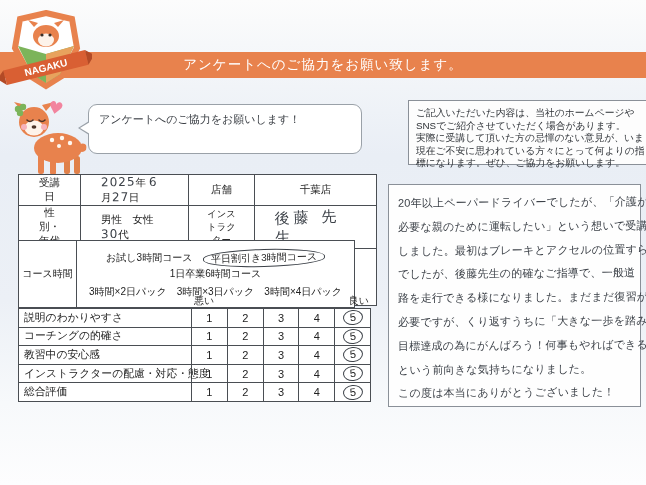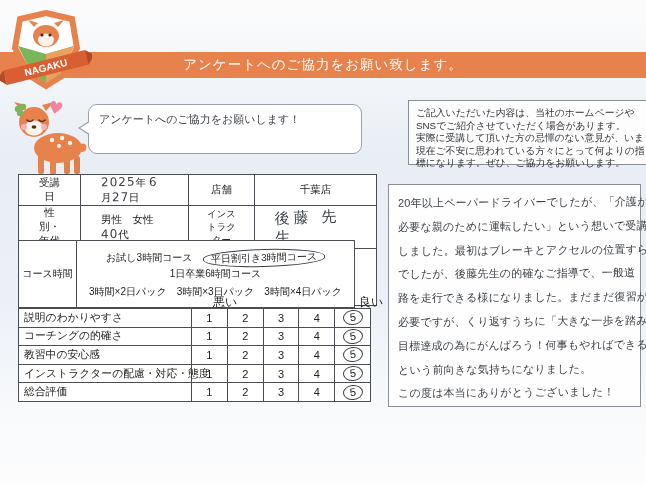--- a/index.html
+++ b/index.html
@@ -36,23 +36,23 @@
   .circle-mark{display:inline-block;border:1.4px solid #3d4249;border-radius:50%;padding:0 3px;line-height:12px;transform:rotate(-3deg);}
   
   table.course{position:absolute;left:18px;top:240px;border-collapse:collapse;table-layout:fixed;background:#ffffff;}
   table.course td{border:1px solid #4a4e53;font-size:10px;color:#222;vertical-align:middle;}
   .course-lines{padding:4px 6px;}
   .course-line{text-align:center;margin:4px 0;}
   .course-opt{margin:0 5px;white-space:nowrap;}
   .circled{display:inline-block;border:1.5px solid #3d4249;border-radius:50%/46%;padding:1px 7px;transform:rotate(-1.5deg);}
   
   .rating{position:absolute;left:18px;top:294px;width:353px;}
-  .rt-head{display:grid;grid-template-columns:174px 35.8px 35.8px 35.8px 35.8px 35.8px;height:14px;font-size:12px;color:#222;margin-left:19px;}
+  .rt-head{display:grid;grid-template-columns:174px 35.8px 35.8px 35.8px 35.8px 35.8px;height:14px;font-size:10px;color:#222;}
   .rt-head .bad{grid-column:2;text-align:left;padding-left:2px;}
-  .rt-head .good{grid-column:6;text-align:center;padding-right:2px;}
+  .rt-head .good{grid-column:6;text-align:right;padding-right:2px;}
   .rt-body{background:#fff;border-top:1px solid #4a4e53;border-left:1px solid #4a4e53;}
   .rt-row{display:grid;grid-template-columns:173px 35.8px 35.8px 35.8px 35.8px 35.8px;height:18.6px;}
   .rt-label{border-right:1px solid #4a4e53;border-bottom:1px solid #4a4e53;font-size:10.8px;color:#222;padding:0 5px;display:flex;align-items:center;white-space:nowrap;}
   .rt-cell{border-right:1px solid #4a4e53;border-bottom:1px solid #4a4e53;font-size:11px;color:#222;display:flex;align-items:center;justify-content:center;}
   .num-circled{display:inline-block;min-width:14px;text-align:center;border:1.5px solid #3d4249;border-radius:50%;line-height:13px;padding:0 2px;transform:rotate(-6deg);}
 </style>
 </head>
 <body>
 
 <div id="page">
@@ -144,21 +144,21 @@
         <span class="hw hw-val">2025</span><span class="print-unit">年</span>
         <span class="hw hw-val">6</span><span class="print-unit">月</span><span class="hw hw-val">27</span><span class="print-unit">日</span>
       </td>
       <td class="lbl">店舗</td>
       <td style="text-align:center">千葉店</td>
     </tr>
     <tr>
       <td class="lbl">性別・年代</td>
       <td>
         <span class="print-unit">男性　女性</span>
-        <span class="hw hw-val">40</span><span class="print-unit">代</span>
+        <span class="hw hw-val">30</span><span class="print-unit">代</span>
       </td>
       <td class="lbl" style="font-size:9.3px;padding:0 17px">インストラクター</td>
       <td><span class="hw" style="font-size:15px;letter-spacing:4px;transform:rotate(-2deg);display:inline-block">後藤 先生</span></td>
     </tr>
     <tr>
       <td class="lbl">ブランク</td>
       <td>
         <span class="hw hw-val" style="margin-left:22px;font-size:14px">20</span>
         <span class="print-unit" style="float:right">年程度</span>
       </td>

